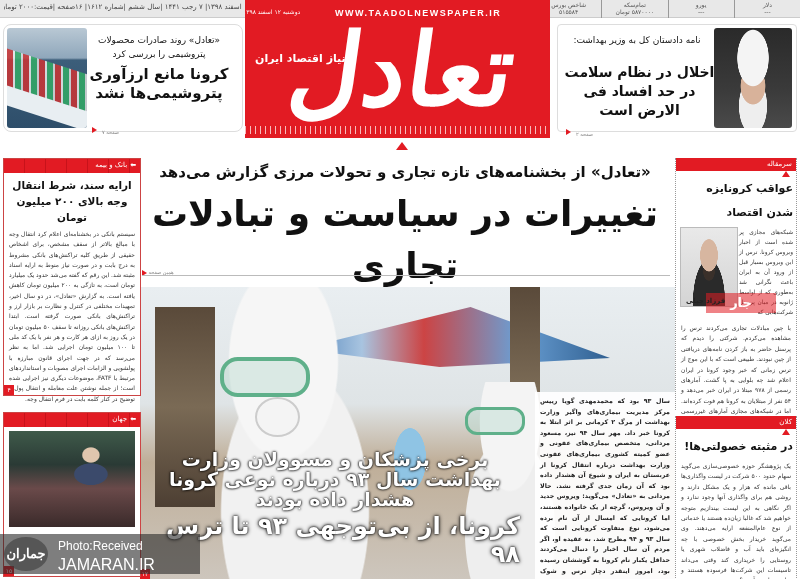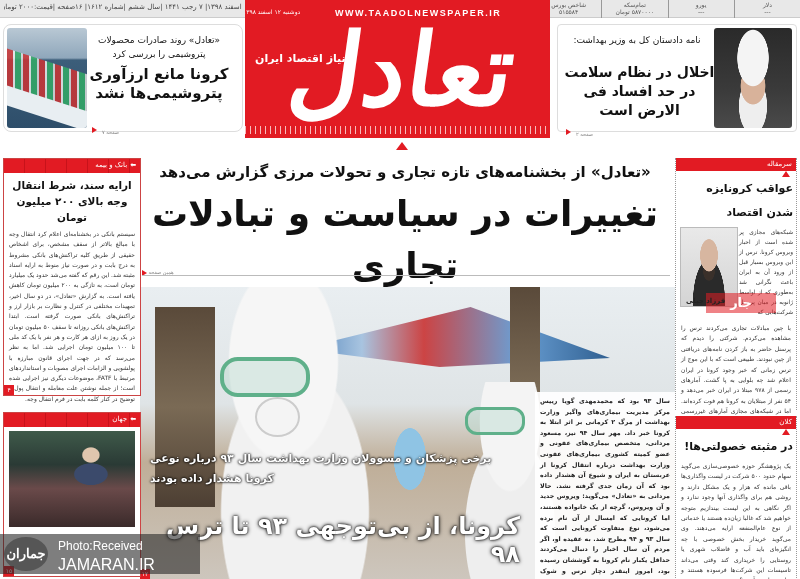--- a/index.html
+++ b/index.html
@@ -43,21 +43,21 @@
 .mainphoto{left:140px;top:287px;width:535px;height:292px;overflow:hidden;background:linear-gradient(180deg,#e9eef1 0,#dfe4e6 40%,#bfae98 60%,#cdc6bd 100%)}
 .ceil{left:160px;top:20px;width:310px;height:60px;background:linear-gradient(90deg,#4a7fb8,#a8c4e0,#c44 40%,#6a9fd4 70%,#2f5f90);clip-path:polygon(0 70%,55% 0,100% 85%,45% 100%)}
 .pillar{width:60px;height:200px;background:linear-gradient(180deg,#5a4a3a,#7a6a55,#4d3f33)}
 .suit1{left:40px;top:0;width:230px;height:300px;background:radial-gradient(ellipse at 45% 25%,#f6f6f6 0 30%,transparent 31%),radial-gradient(ellipse at 50% 75%,#f1f1f1 0 45%,transparent 46%)}
 .goggle1{left:80px;top:70px;width:90px;height:40px;border:4px solid #5fb08a;border-radius:18px;background:rgba(190,220,210,.5)}
 .mask1{left:115px;top:110px;width:45px;height:40px;border-radius:50%;background:#f4f4f4;border:2px solid #ccc}
 .suit2{left:300px;top:95px;width:140px;height:200px;background:radial-gradient(ellipse at 50% 20%,#f4f4f4 0 30%,transparent 31%),radial-gradient(ellipse at 50% 75%,#eeeeee 0 45%,transparent 46%)}
 .goggle2{left:325px;top:120px;width:60px;height:28px;border:3px solid #5fb08a;border-radius:12px;background:rgba(190,220,210,.5)}
 .suit3{left:245px;top:140px;width:50px;height:80px;background:radial-gradient(ellipse at 50% 40%,#8fc4e4 0 45%,transparent 46%)}
 .sidetext{right:0;top:105px;width:140px;height:187px;background:rgba(255,255,255,.93);padding:4px 5px;font-size:6.3px;line-height:10.6px;text-align:justify;font-weight:bold;color:#222}
-.subhead{left:10px;top:162px;width:370px;text-align:left;font-size:11px;font-weight:bold;color:#fff;line-height:20px;text-shadow:0 0 3px #000,0 0 2px #000}
+.subhead{left:10px;top:162px;width:370px;text-align:center;font-size:19px;font-weight:bold;color:#fff;line-height:20px;text-shadow:0 0 3px #000,0 0 2px #000}
 .photohead{left:10px;top:225px;width:370px;text-align:right;font-size:24px;font-weight:bold;color:#fff;text-shadow:0 0 4px #000,0 0 2px #000}
 
 .lbox{left:3px;width:138px;border:1px solid #c44;background:#fff}
 .secbar{height:14px;background:repeating-linear-gradient(90deg,#e21b23 0 20px,#c8121a 20px 21px);color:#fff;font-size:7px;padding:2px 4px;text-align:right;direction:rtl}
 .secbar .ar{font-weight:bold;margin-left:3px}
 .lboxhead{text-align:center;font-size:10.5px;font-weight:bold;line-height:16px;padding:4px 4px 2px}
 .lboxbody{font-size:6px;line-height:10.3px;padding:2px 5px;text-align:justify;color:#333}
 .pgnum{position:absolute;left:0;bottom:0;width:10px;height:10px;background:#e21b23;color:#fff;font-size:6px;text-align:center;line-height:10px}
 .biden{margin:4px 5px 0;height:96px;background:radial-gradient(ellipse at 65% 45%,#3b4a6b 0 14%,transparent 15%),radial-gradient(ellipse at 65% 25%,#e0c6ae 0 7%,transparent 8%),linear-gradient(180deg,#3f5a4a 0,#2a3a35 35%,#6a4a4a 60%,#3a2a2a 100%)}
 

